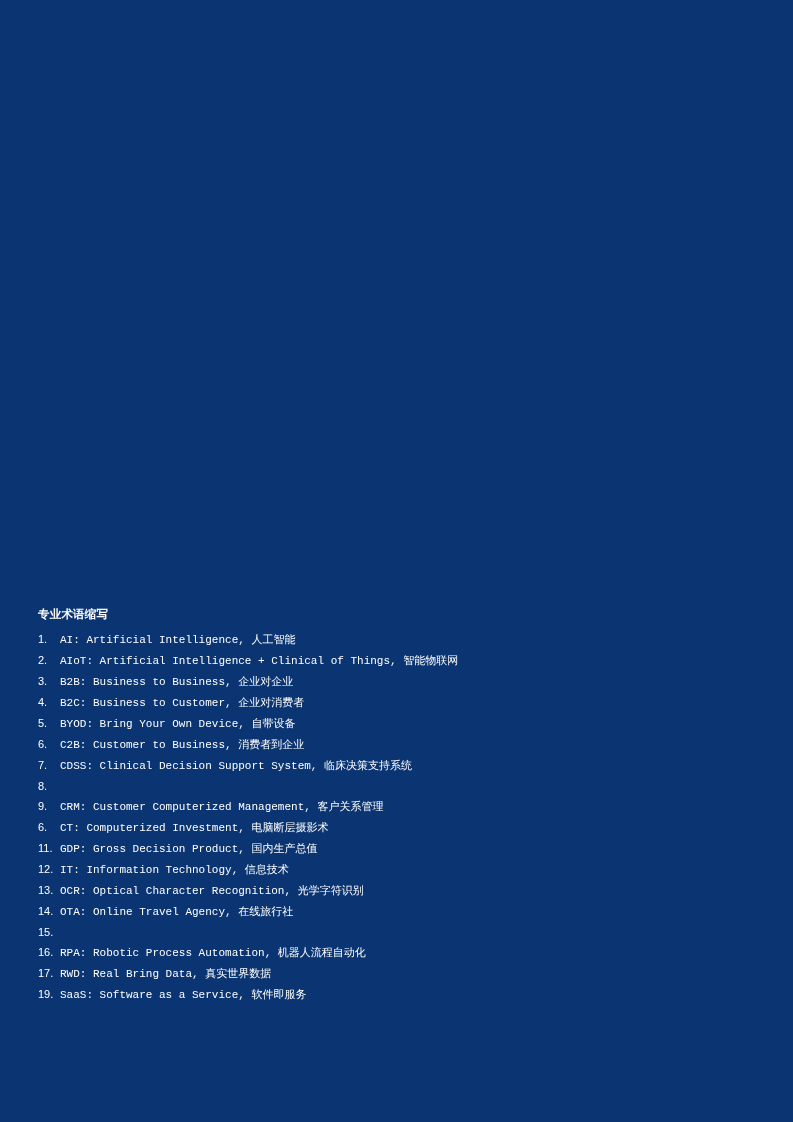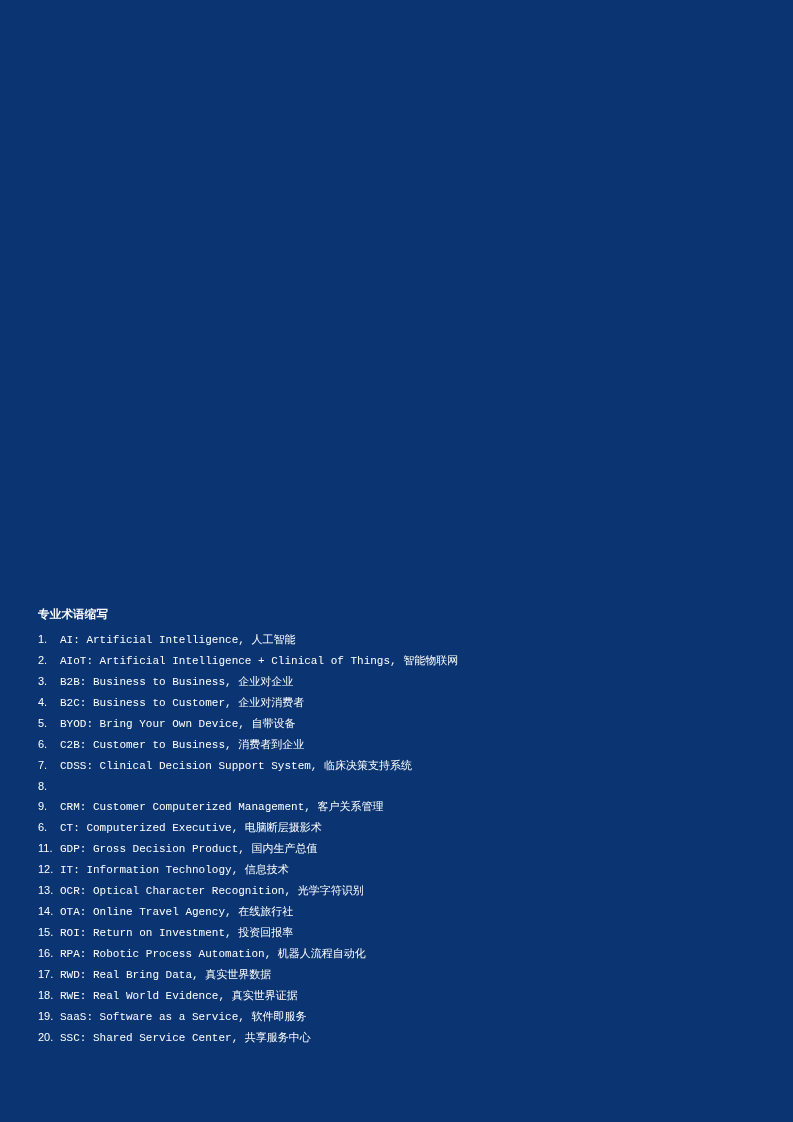--- a/index.html
+++ b/index.html
@@ -97,57 +97,48 @@
         </li>
       <li>
           <span class="item-num">8.</span>
         </li>
       <li>
           <span class="item-num">9.</span>
           <span class="item-text">CRM: Customer Computerized Management, 客户关系管理</span>
         </li>
       <li>
           <span class="item-num">6.</span>
-          <span class="item-text">CT: Computerized Executive, 电脑断层摄影术</span>
+          <span class="item-text">CT: Computerized Investment, 电脑断层摄影术</span>
         </li>
       <li>
           <span class="item-num">11.</span>
           <span class="item-text">GDP: Gross Decision Product, 国内生产总值</span>
         </li>
       <li>
           <span class="item-num">12.</span>
           <span class="item-text">IT: Information Technology, 信息技术</span>
         </li>
       <li>
           <span class="item-num">13.</span>
           <span class="item-text">OCR: Optical Character Recognition, 光学字符识别</span>
         </li>
       <li>
           <span class="item-num">14.</span>
           <span class="item-text">OTA: Online Travel Agency, 在线旅行社</span>
         </li>
       <li>
           <span class="item-num">15.</span>
-          <span class="item-text">ROI: Return on Investment, 投资回报率</span>
         </li>
       <li>
           <span class="item-num">16.</span>
           <span class="item-text">RPA: Robotic Process Automation, 机器人流程自动化</span>
         </li>
       <li>
           <span class="item-num">17.</span>
           <span class="item-text">RWD: Real Bring Data, 真实世界数据</span>
         </li>
       <li>
-          <span class="item-num">18.</span>
-          <span class="item-text">RWE: Real World Evidence, 真实世界证据</span>
-        </li>
-      <li>
           <span class="item-num">19.</span>
           <span class="item-text">SaaS: Software as a Service, 软件即服务</span>
-        </li>
-      <li>
-          <span class="item-num">20.</span>
-          <span class="item-text">SSC: Shared Service Center, 共享服务中心</span>
         </li>
     </ol>
   </div>
 </div>
 
 </body></html>

